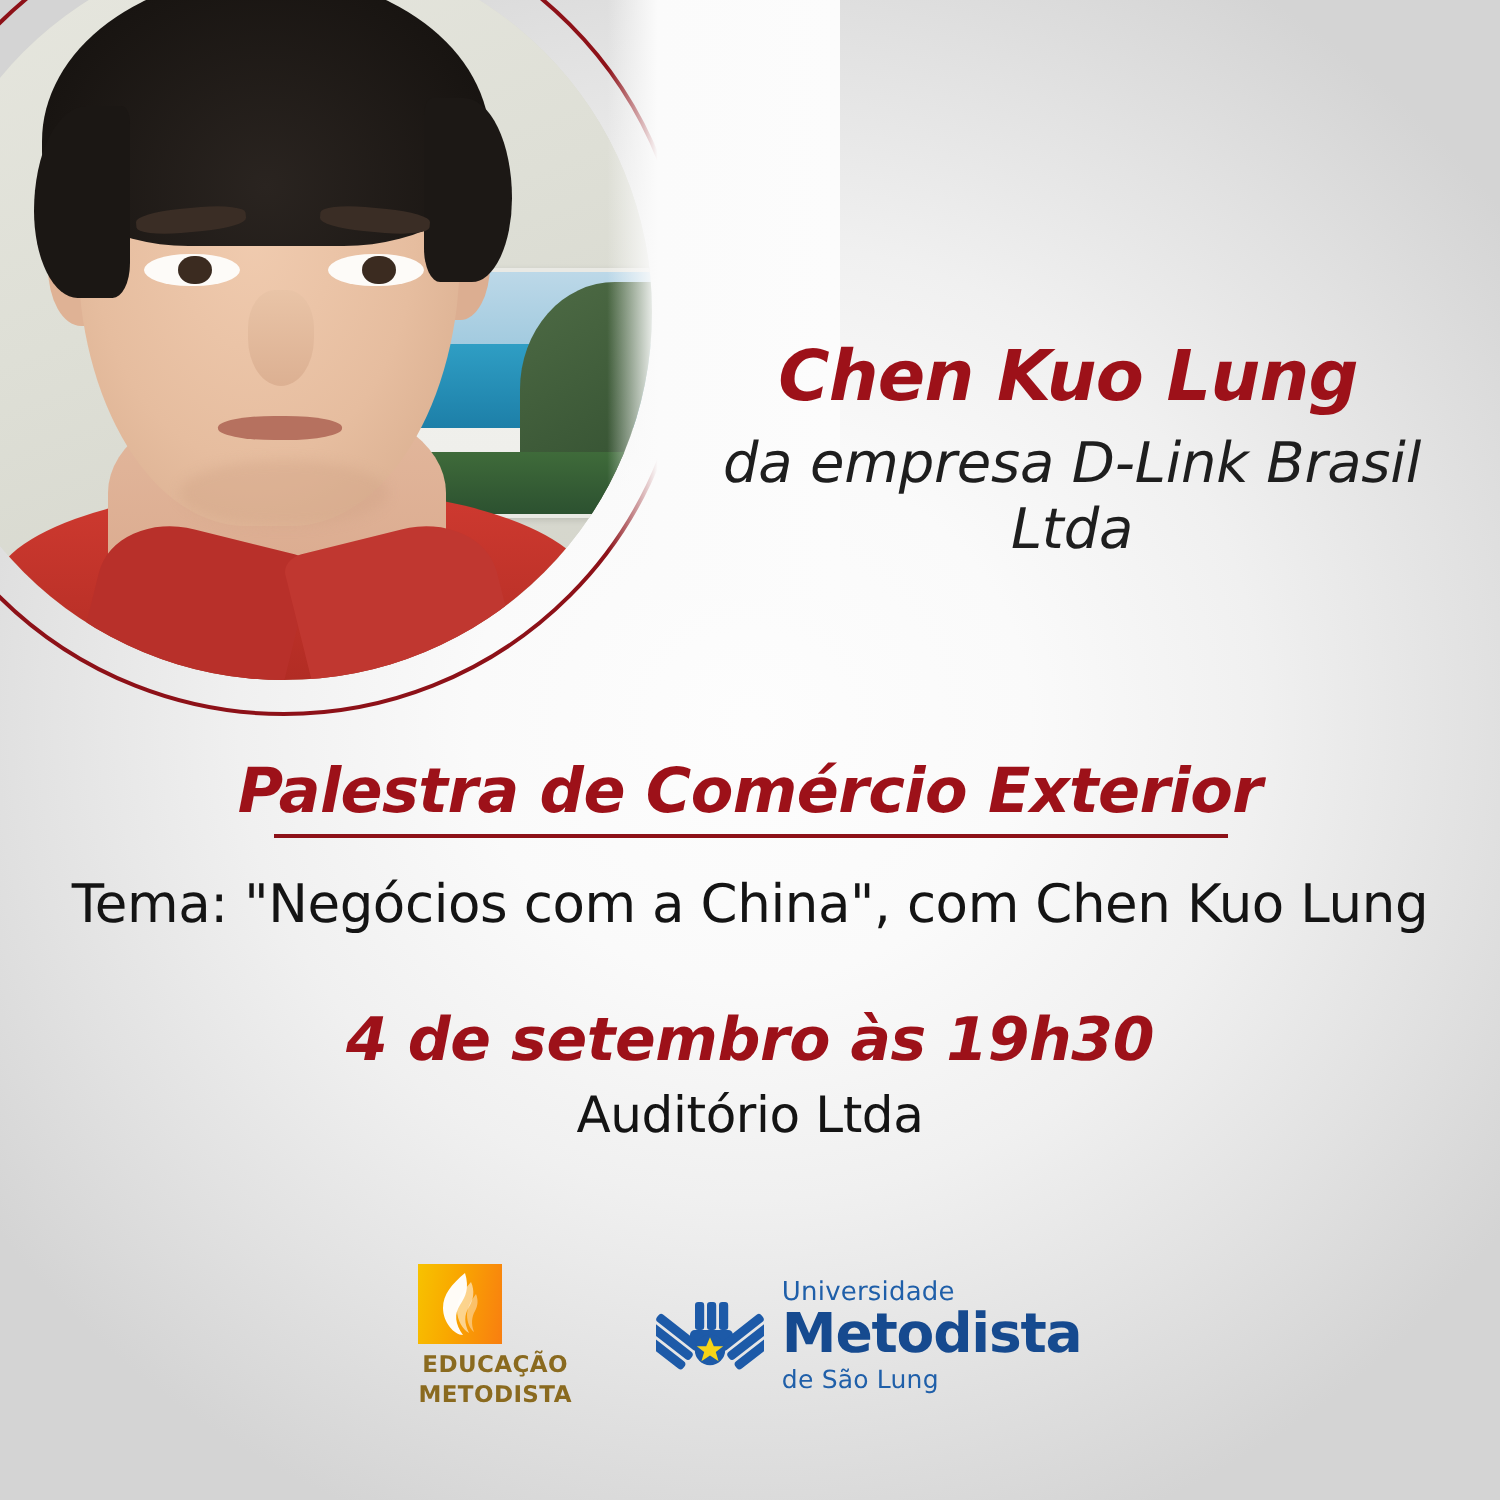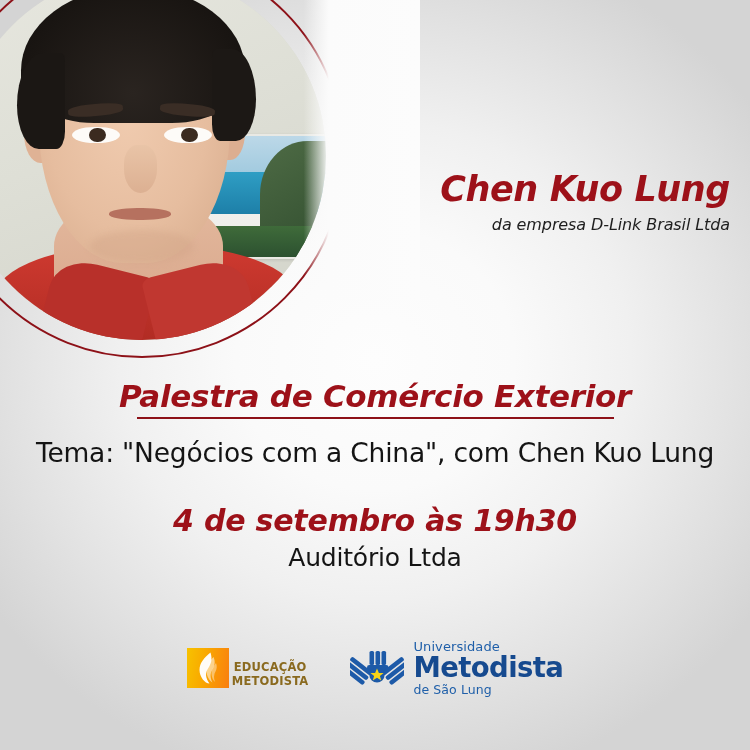--- a/index.html
+++ b/index.html
@@ -119,35 +119,35 @@
     background: linear-gradient(90deg, rgba(252,252,252,0) 0%, rgba(251,251,251,.0) 3%, #fbfbfb 24%, #fcfcfc 100%);
     pointer-events: none;
   }
 
   
   .speaker {
     position: absolute;
     left: 338px;
     top: 170px;
     width: 392px;
-    text-align: right;
+    text-align: center;
   }
   .speaker-name {
     font-family: "DejaVu Sans", sans-serif;
     font-size: 35px;
     font-weight: bold;
     font-style: italic;
     color: #9d1119;
     letter-spacing: -0.4px;
     line-height: 1.12;
     margin: 0;
   }
   .speaker-company {
     font-family: "DejaVu Sans", sans-serif;
-    font-size: 16px;
+    font-size: 28px;
     font-style: italic;
     color: #1e1e1e;
     margin: 6px 0 0 4px;
     letter-spacing: -0.1px;
   }
 
   
   .lecture-title {
     position: absolute;
     left: 0; right: 0;
@@ -203,21 +203,21 @@
     left: 0; right: 0;
     top: 628px;
     height: 80px;
     display: flex;
     align-items: center;
     justify-content: center;
     gap: 42px;
   }
 
   
-  .logo-edu { display: flex; align-items: flex-end; gap: 3px; }
+  .logo-edu { display: flex; flex-direction: column; align-items: flex-start; gap: 3px; }
   .edu-mark {
     position: relative;
     width: 42px; height: 40px;
     background: linear-gradient(100deg, #f7c200 0%, #f9a800 42%, #f97e10 100%);
   }
   .edu-flame {
     position: absolute; left: 50%; top: 50%;
     transform: translate(-50%,-50%);
     width: 26px; height: 32px;
   }

